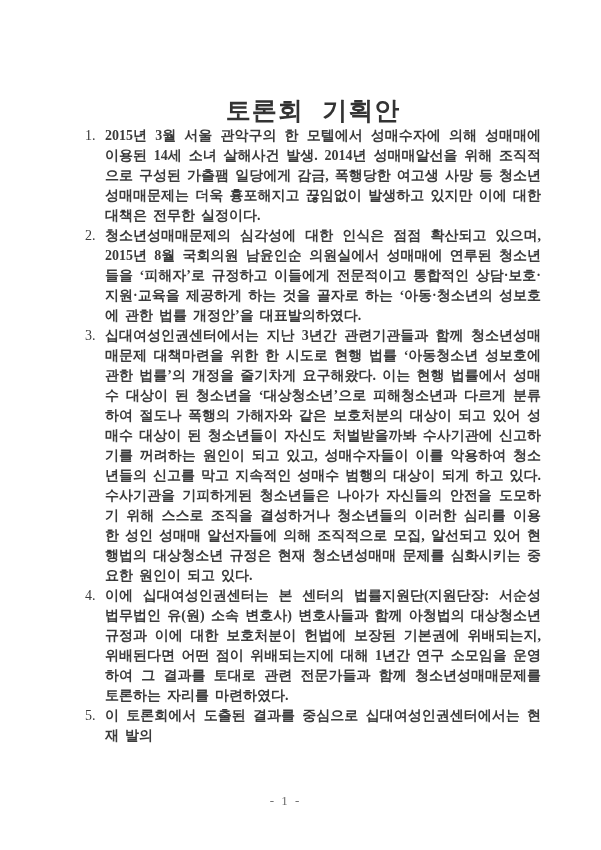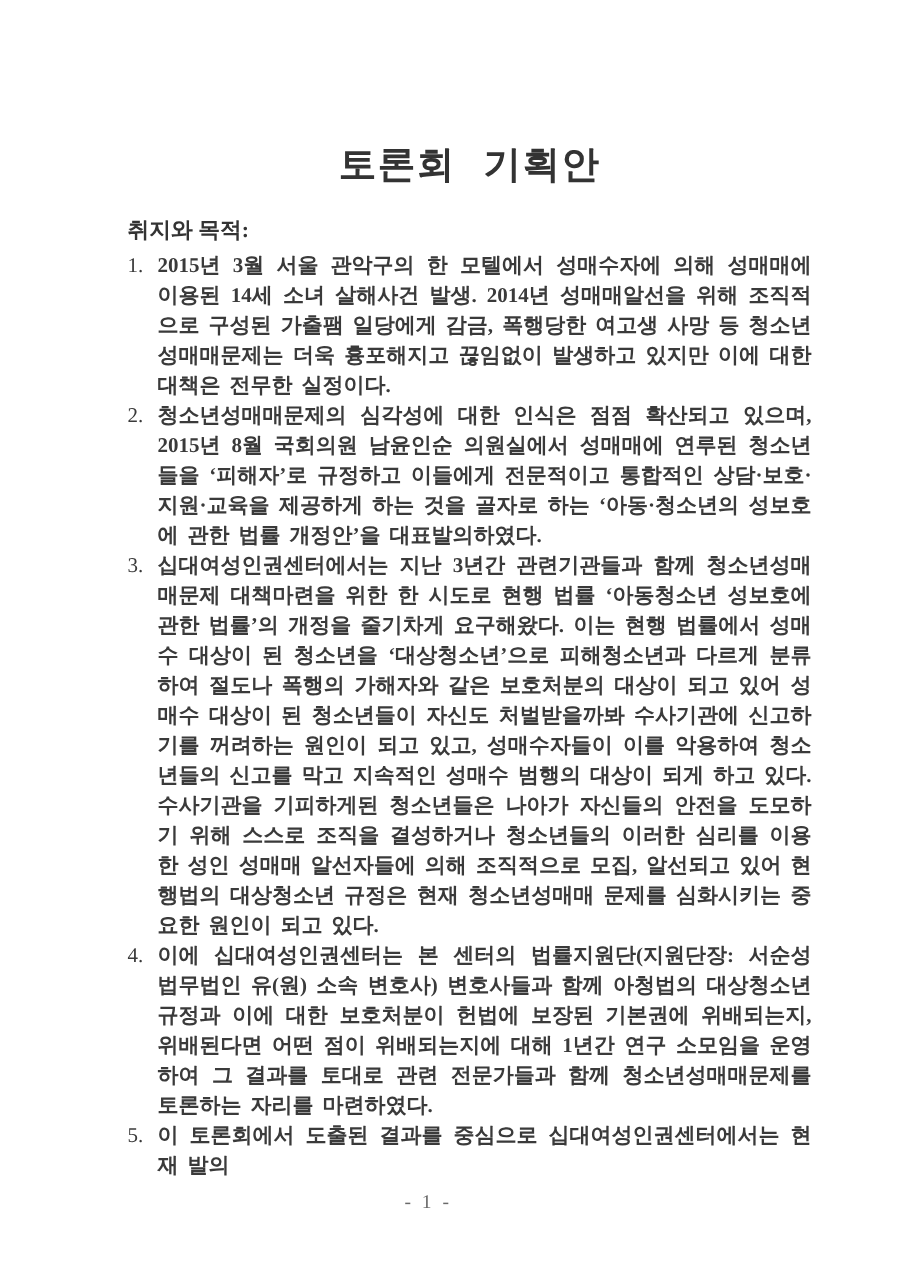--- a/index.html
+++ b/index.html
@@ -76,21 +76,20 @@
   }
 </style>
 </head>
 <body>
 
 <div class="page">
 
   <h1 class="doc-title">토론회 기획안</h1>
 
 
-  <p class="section-heading">취지와 목적:</p>
 
   <div class="items">
 
     <div class="item">
       <span class="num">1.</span>
       <span class="txt">2015년 3월 서울 관악구의 한 모텔에서 성매수자에 의해 성매매에 이용된 14세 소녀 살해사건 발생. 2014년 성매매알선을 위해 조직적으로 구성된 가출팸 일당에게 감금, 폭행당한 여고생 사망 등 청소년성매매문제는 더욱 흉포해지고 끊임없이 발생하고 있지만 이에 대한 대책은 전무한 실정이다.</span>
     </div>
 
     <div class="item">
       <span class="num">2.</span>

